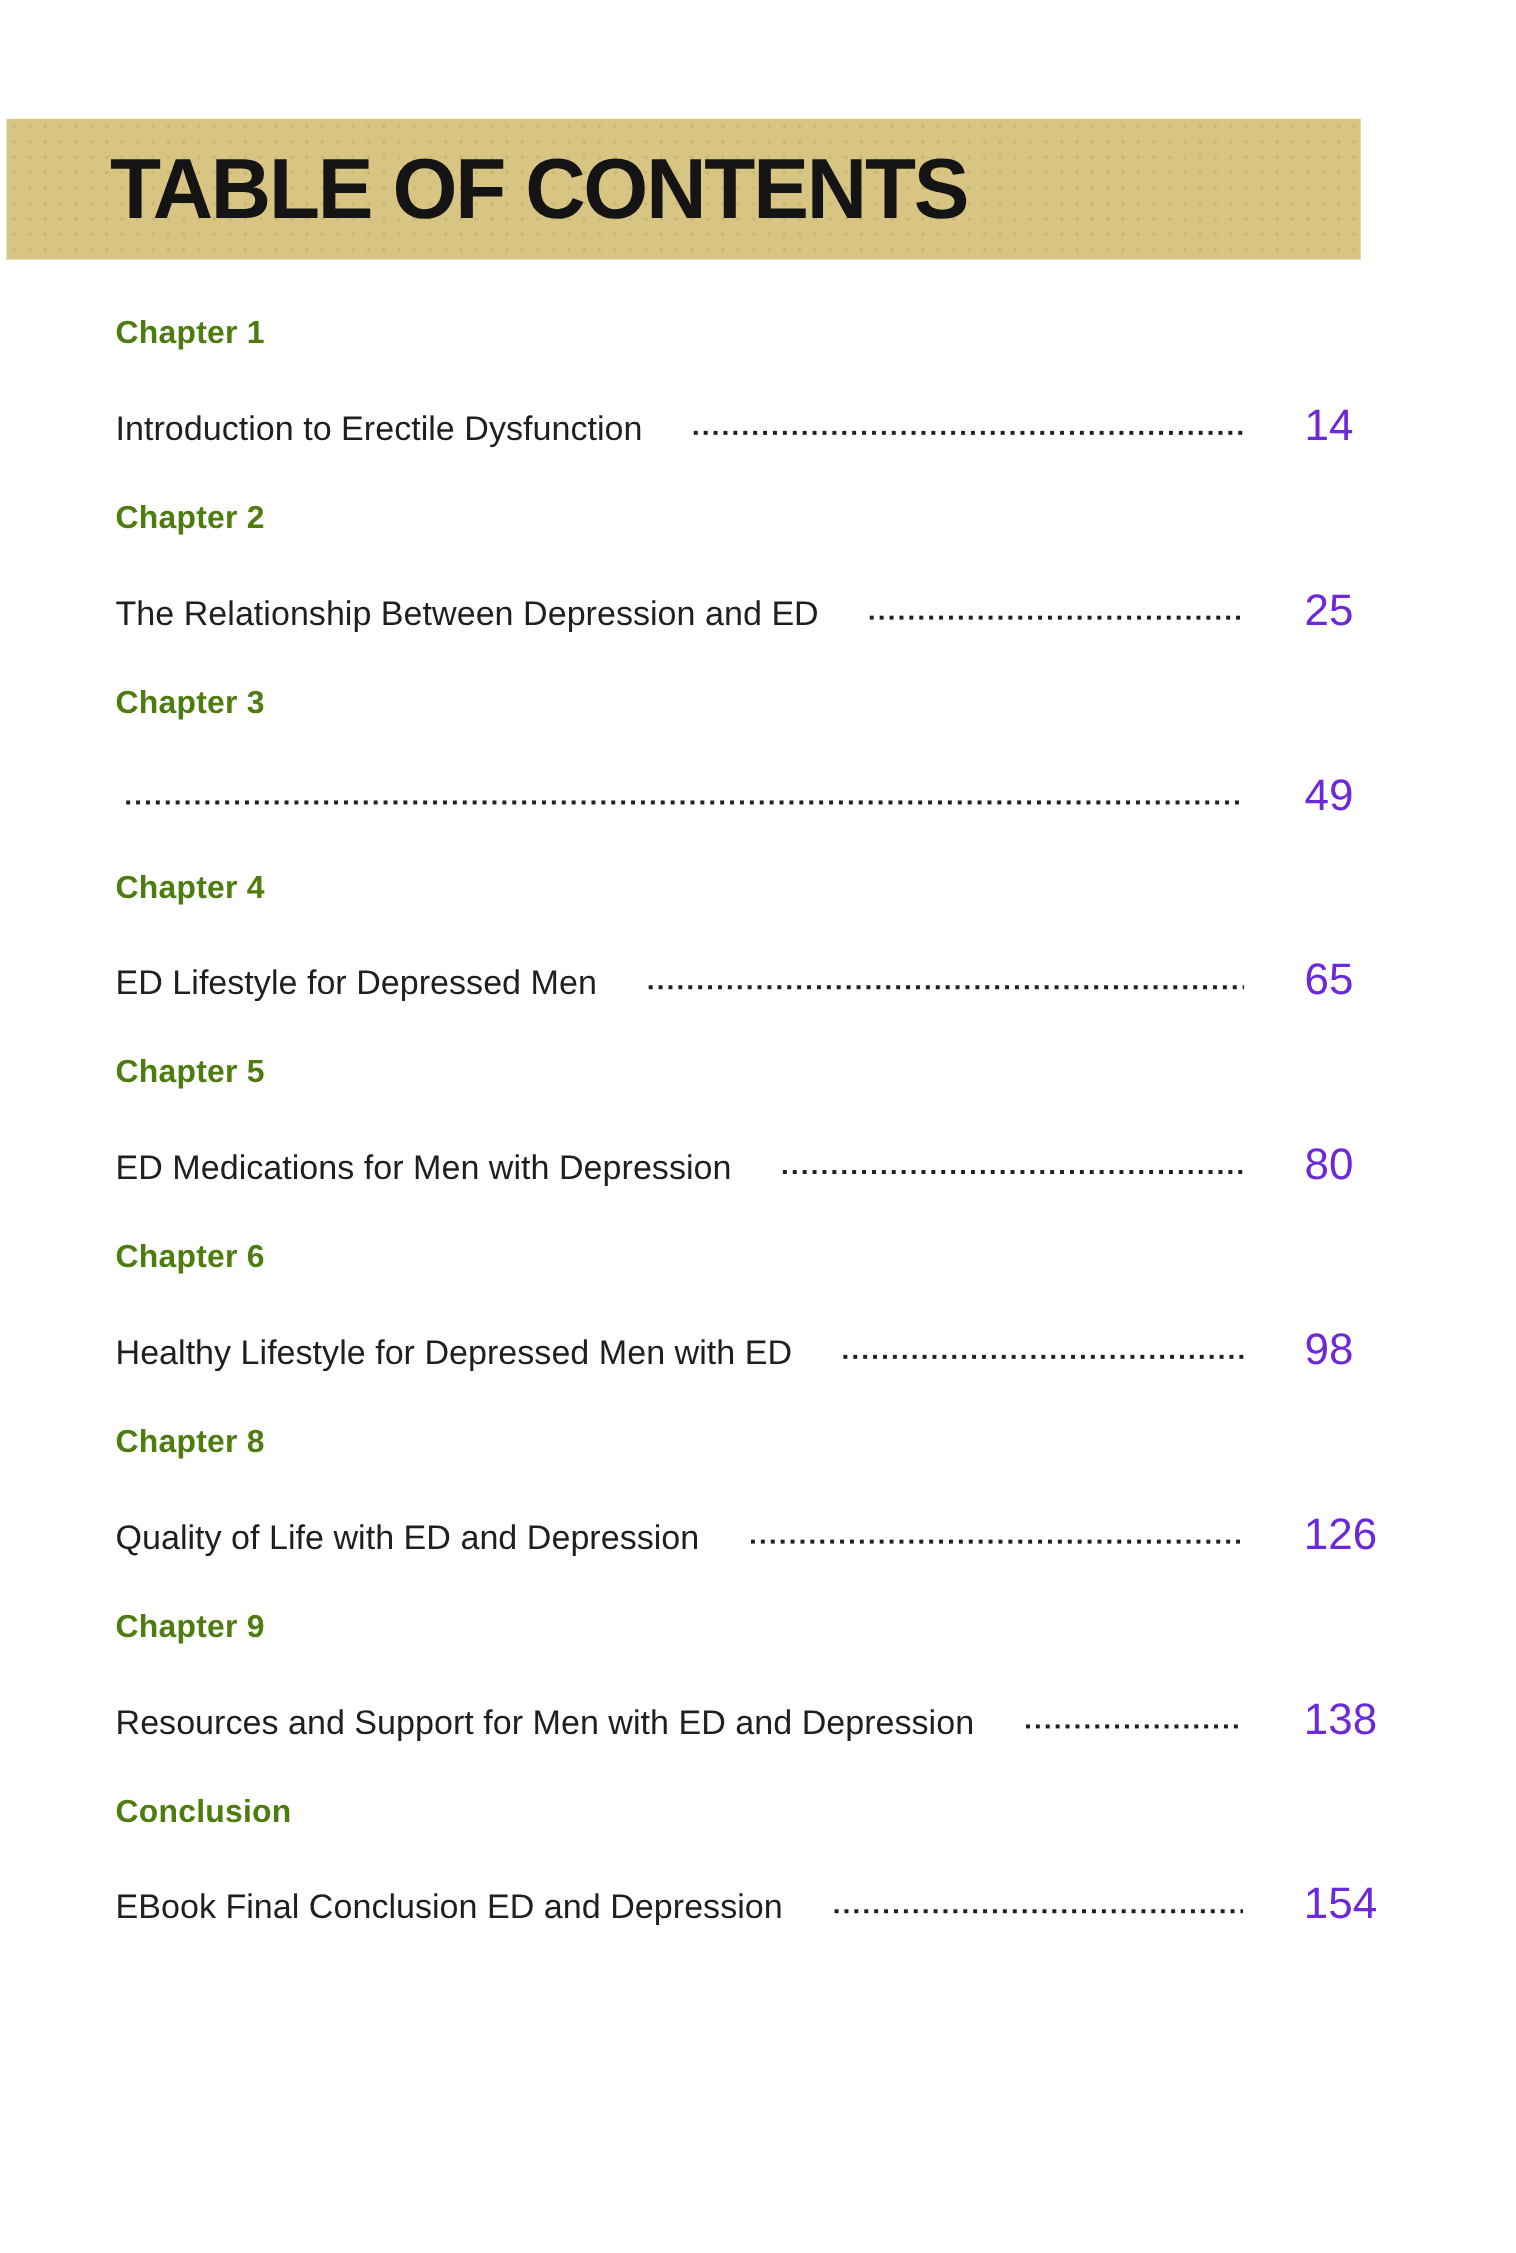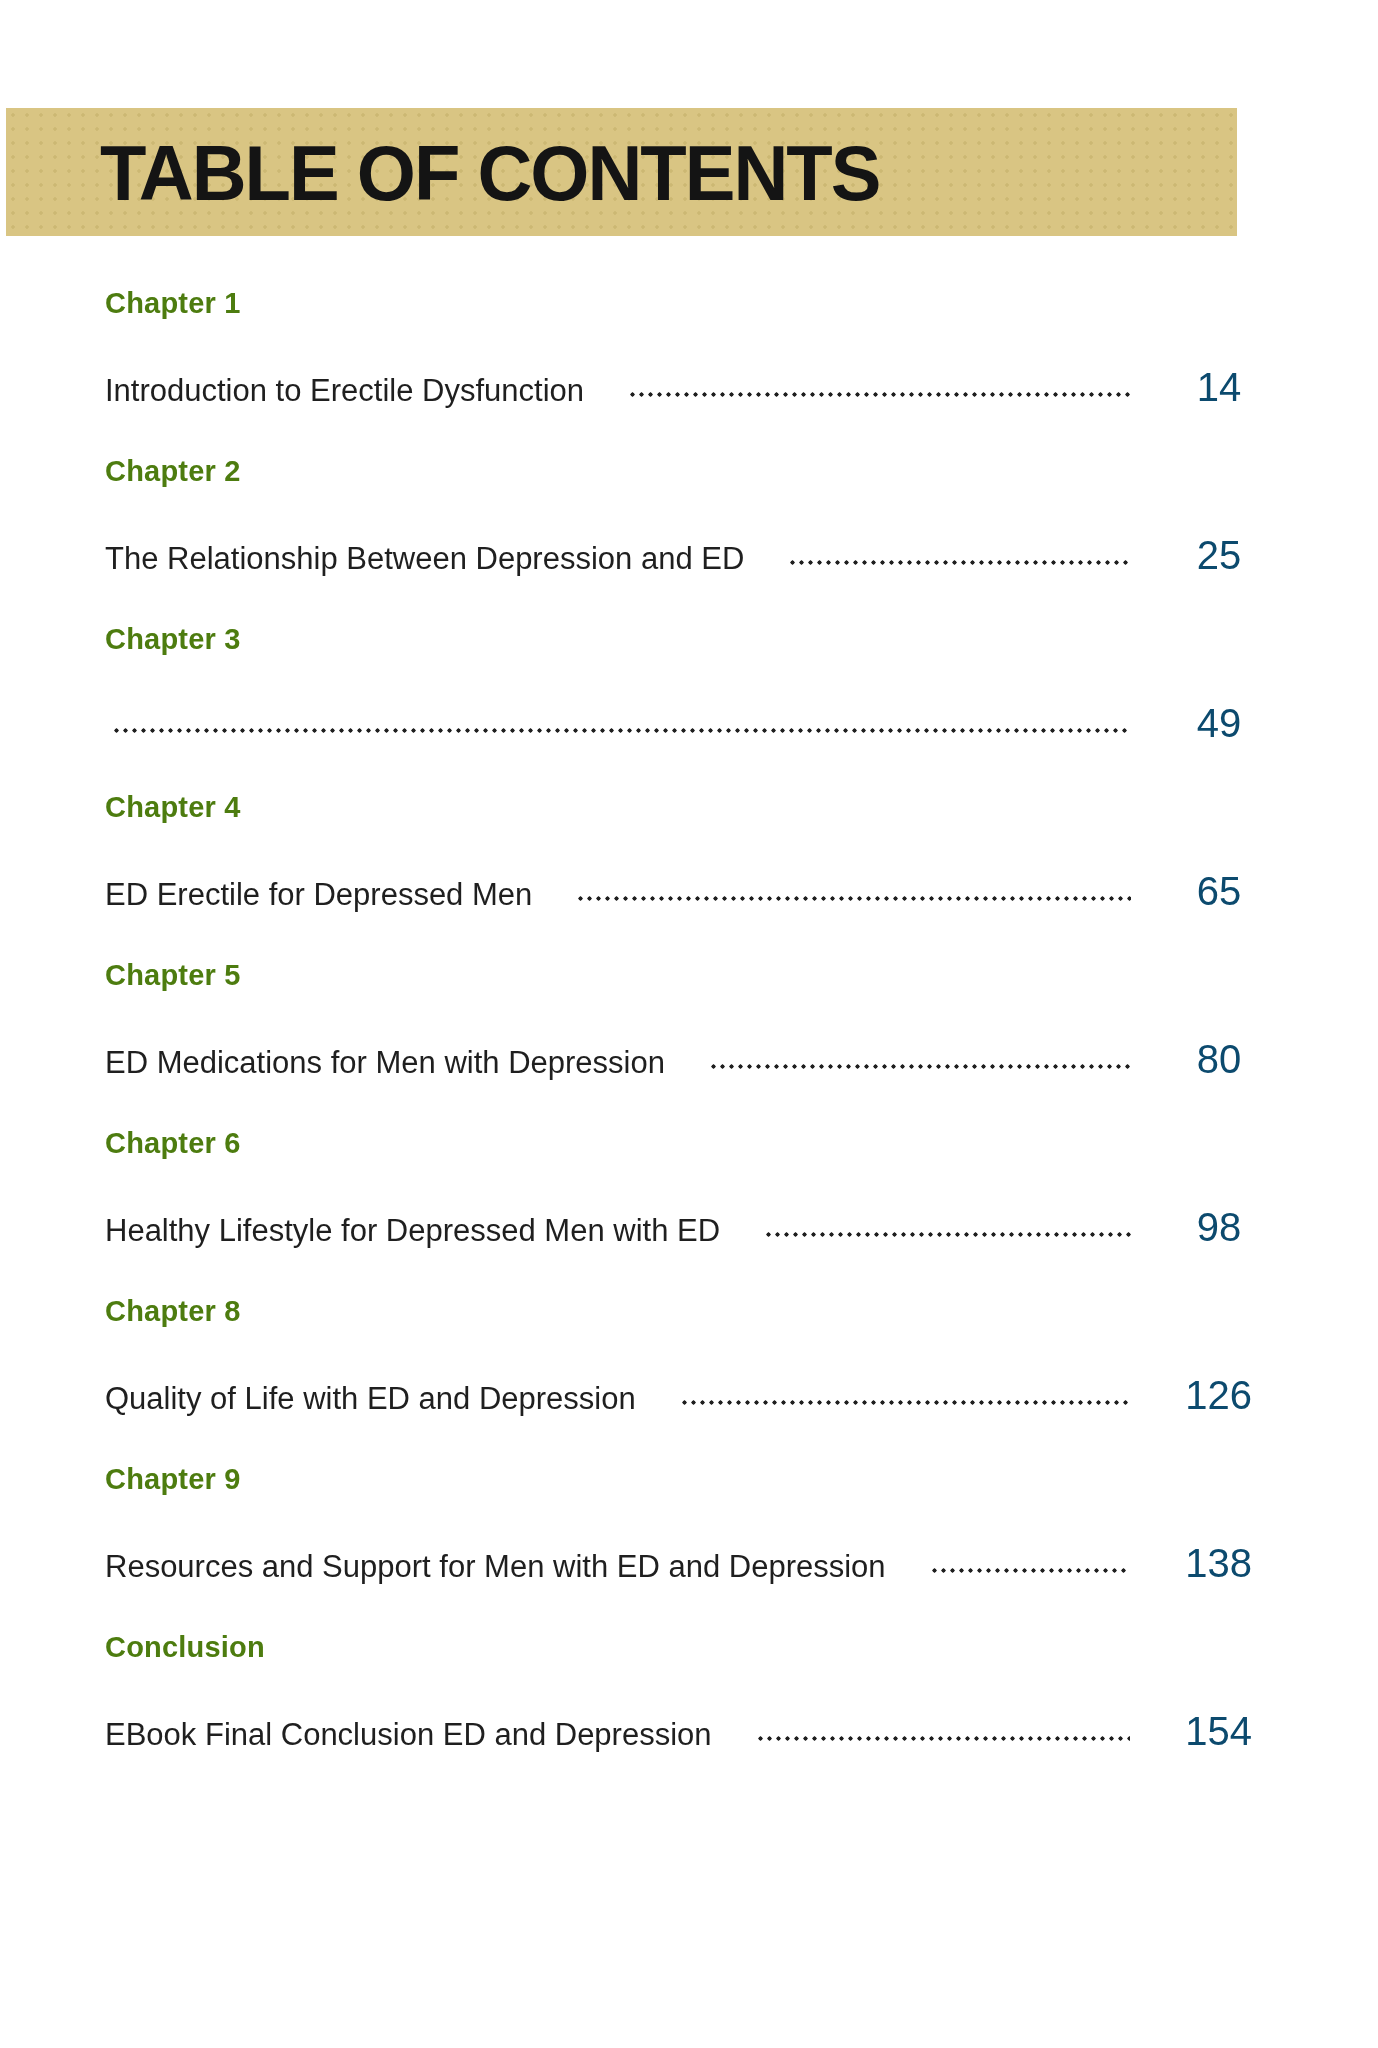--- a/index.html
+++ b/index.html
@@ -76,23 +76,23 @@
     background-image: radial-gradient(circle, #1f1f1f 1.9px, transparent 2.3px);
     background-size: 9px 9px;
     background-repeat: repeat-x;
     background-position: left bottom;
     align-self: baseline;
     transform: translateY(-2px);
   }
   .page-num {
     font-size: 40px;
     font-weight: 400;
-    color: #0c4a6e;
+    color: #6d28d9;
     min-width: 66px;
-    text-align: center;
+    text-align: left;
     white-space: nowrap;
   }
 </style>
 </head>
 <body>
 
 <div id="page" style="--band: #d9c583; --band-dot: #ccb873; --bg: #ffffff;">
 
   <div class="title-band">
     <h1>TABLE OF CONTENTS</h1>
@@ -136,21 +136,21 @@
         </div>
       </div>
     </div>
 
     <div class="toc-entry">
       <div class="toc-row">
         <span class="chapter-label">Chapter 4</span>
       </div>
       <div class="toc-row">
         <div class="entry-line">
-          <span class="entry-title">ED Erectile for Depressed Men</span>
+          <span class="entry-title">ED Lifestyle for Depressed Men</span>
           <span class="leader"></span>
           <span class="page-num">65</span>
         </div>
       </div>
     </div>
 
     <div class="toc-entry">
       <div class="toc-row">
         <span class="chapter-label">Chapter 5</span>
       </div>

